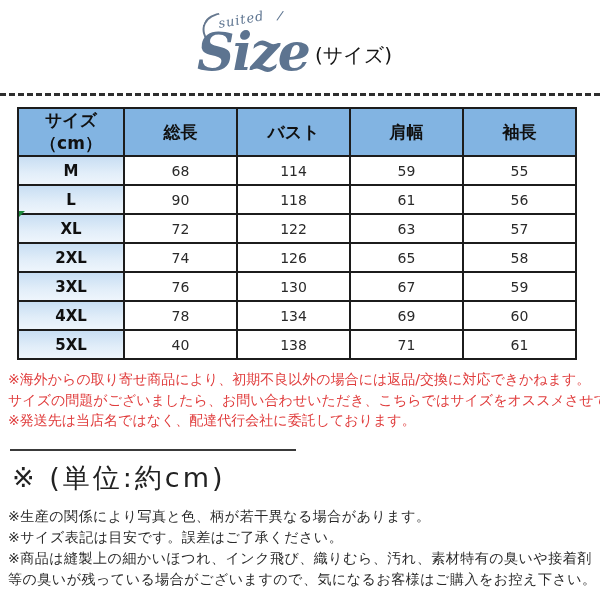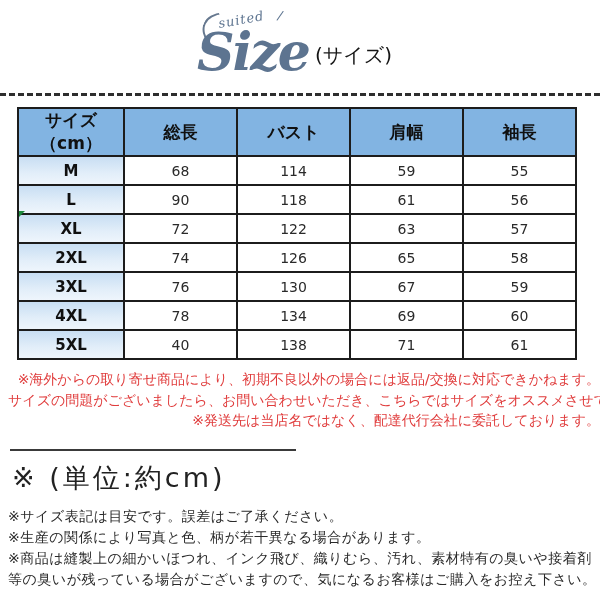--- a/index.html
+++ b/index.html
@@ -41,21 +41,21 @@
   td.size-cell{
     background:linear-gradient(180deg,#c8def3 0%,#e2eef9 60%,#eef5fc 100%);
     font-weight:bold;font-size:15px;height:27px;color:#101010;
   }
   td.val-cell{background:#ffffff;font-size:14px;color:#2a2a2a;margin-left:7px;}
   .excel-triangle{
     position:absolute;left:2px;top:104px;width:0;height:0;
     border-top:6px solid #1d8a3c;border-right:6px solid transparent;
   }
   
-  .red-notes{margin:9px 0 18px 8px;color:#e03c3c;font-size:14px;line-height:20.5px;text-align:right;}
+  .red-notes{margin:9px 0 18px 8px;color:#e03c3c;font-size:14px;line-height:20.5px;}
   .solid-line{width:286px;border-top:2px solid #3a3a3a;height:0;margin:7px 0 0 10px;}
   .unit-heading{font-size:27px;font-weight:normal;color:#222;margin:9px 0 0 12px;letter-spacing:3px;}
   .black-notes{margin:10px 0 0 8px;color:#2a2a2a;font-size:14px;line-height:21px;letter-spacing:0.5px;}
   .note-line{white-space:nowrap;}
 </style>
 </head>
 <body>
 
 <div class="header-wrap">
   <span class="badge-slash-l">\</span>
@@ -146,17 +146,17 @@
     <div class="note-line">※海外からの取り寄せ商品により、初期不良以外の場合には返品/交換に対応できかねます。</div>
     <div class="note-line">サイズの問題がございましたら、お問い合わせいただき、こちらではサイズをオススメさせていただきます。</div>
     <div class="note-line">※発送先は当店名ではなく、配達代行会社に委託しております。</div>
   </div>
 
 <div class="solid-line"></div>
 
 <div class="unit-heading">※ (単位:約cm)</div>
 
 <div class="black-notes" id="black-notes">
+    <div class="note-line">※生産の関係により写真と色、柄が若干異なる場合があります。</div>
     <div class="note-line">※サイズ表記は目安です。誤差はご了承ください。</div>
-    <div class="note-line">※生産の関係により写真と色、柄が若干異なる場合があります。</div>
     <div class="note-line">※商品は縫製上の細かいほつれ、インク飛び、織りむら、汚れ、素材特有の臭いや接着剤</div>
     <div class="note-line">等の臭いが残っている場合がございますので、気になるお客様はご購入をお控え下さい。</div>
   </div>
 
 </body></html>

